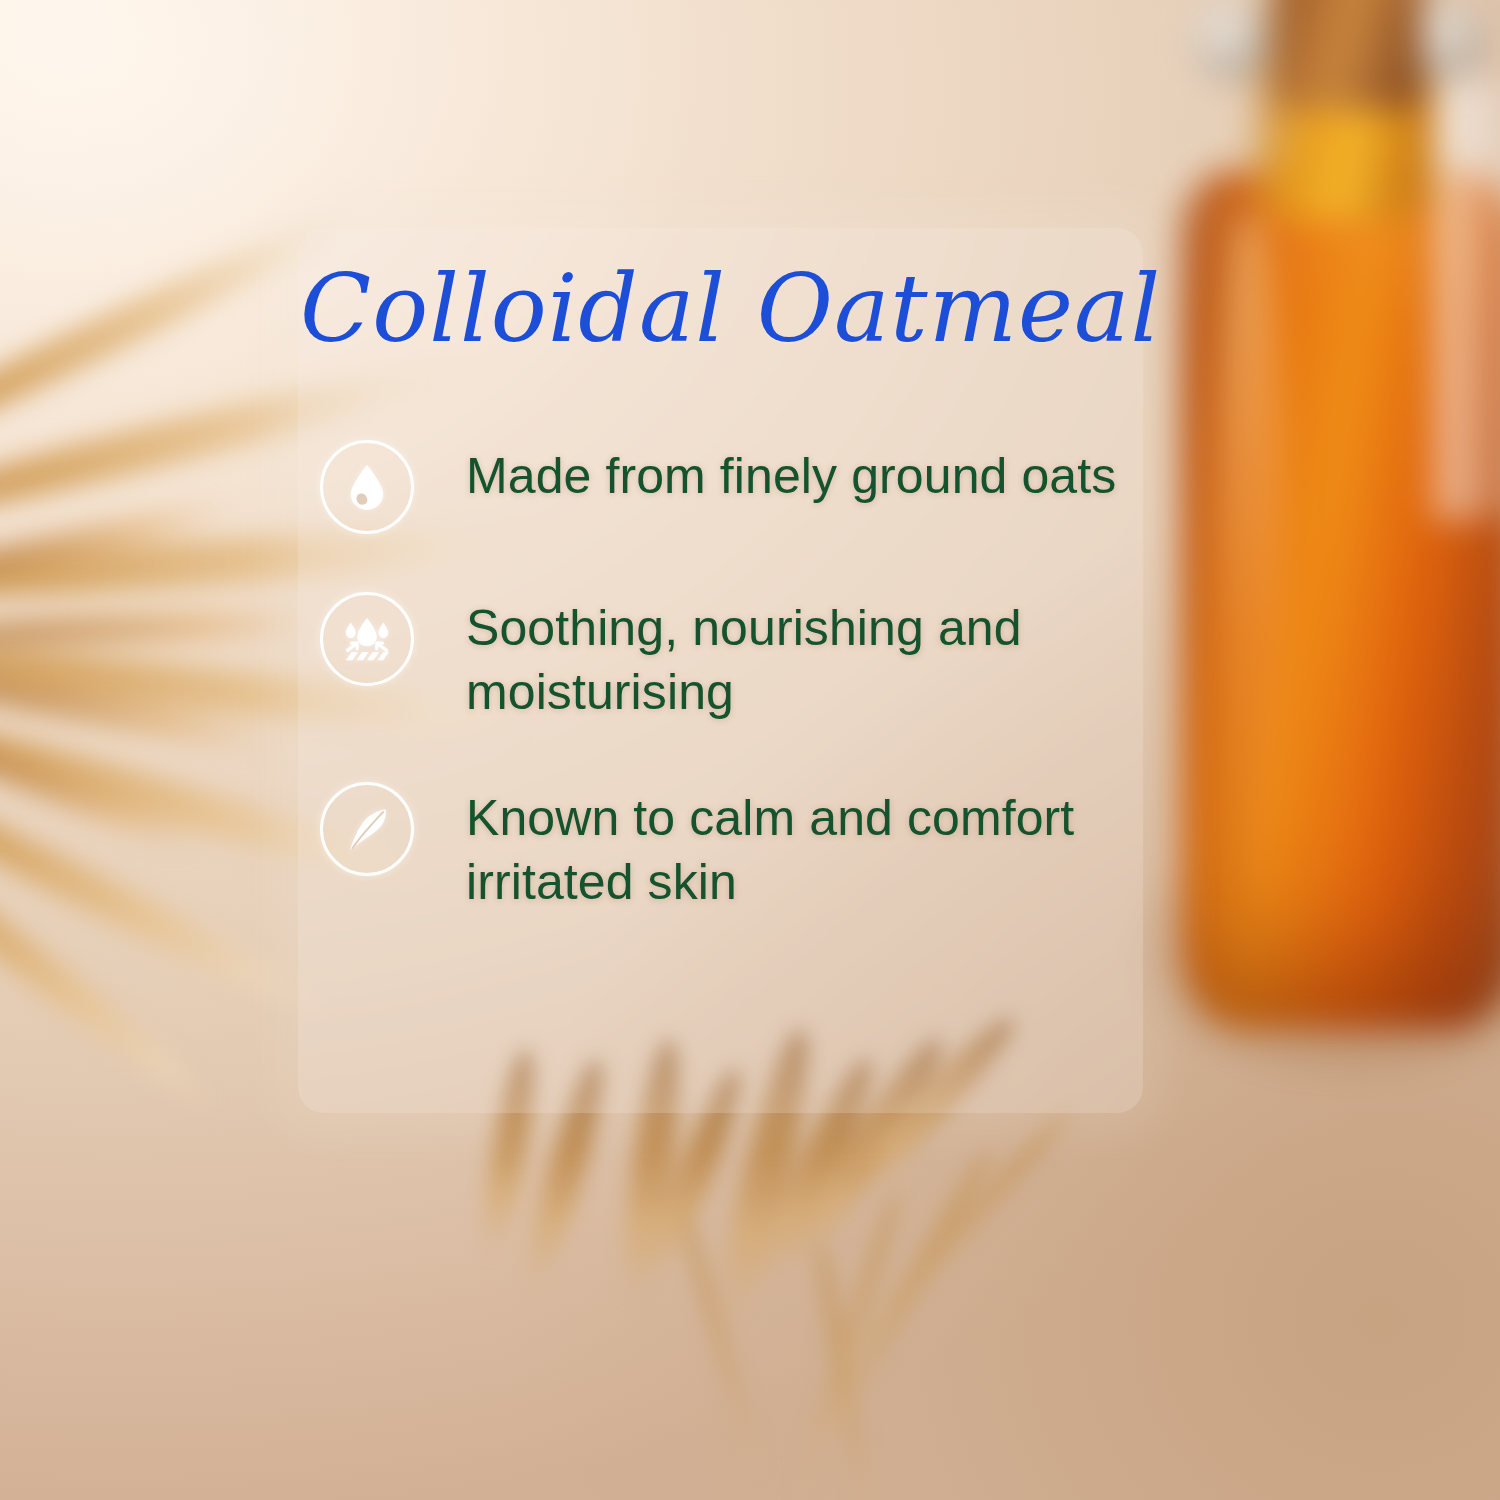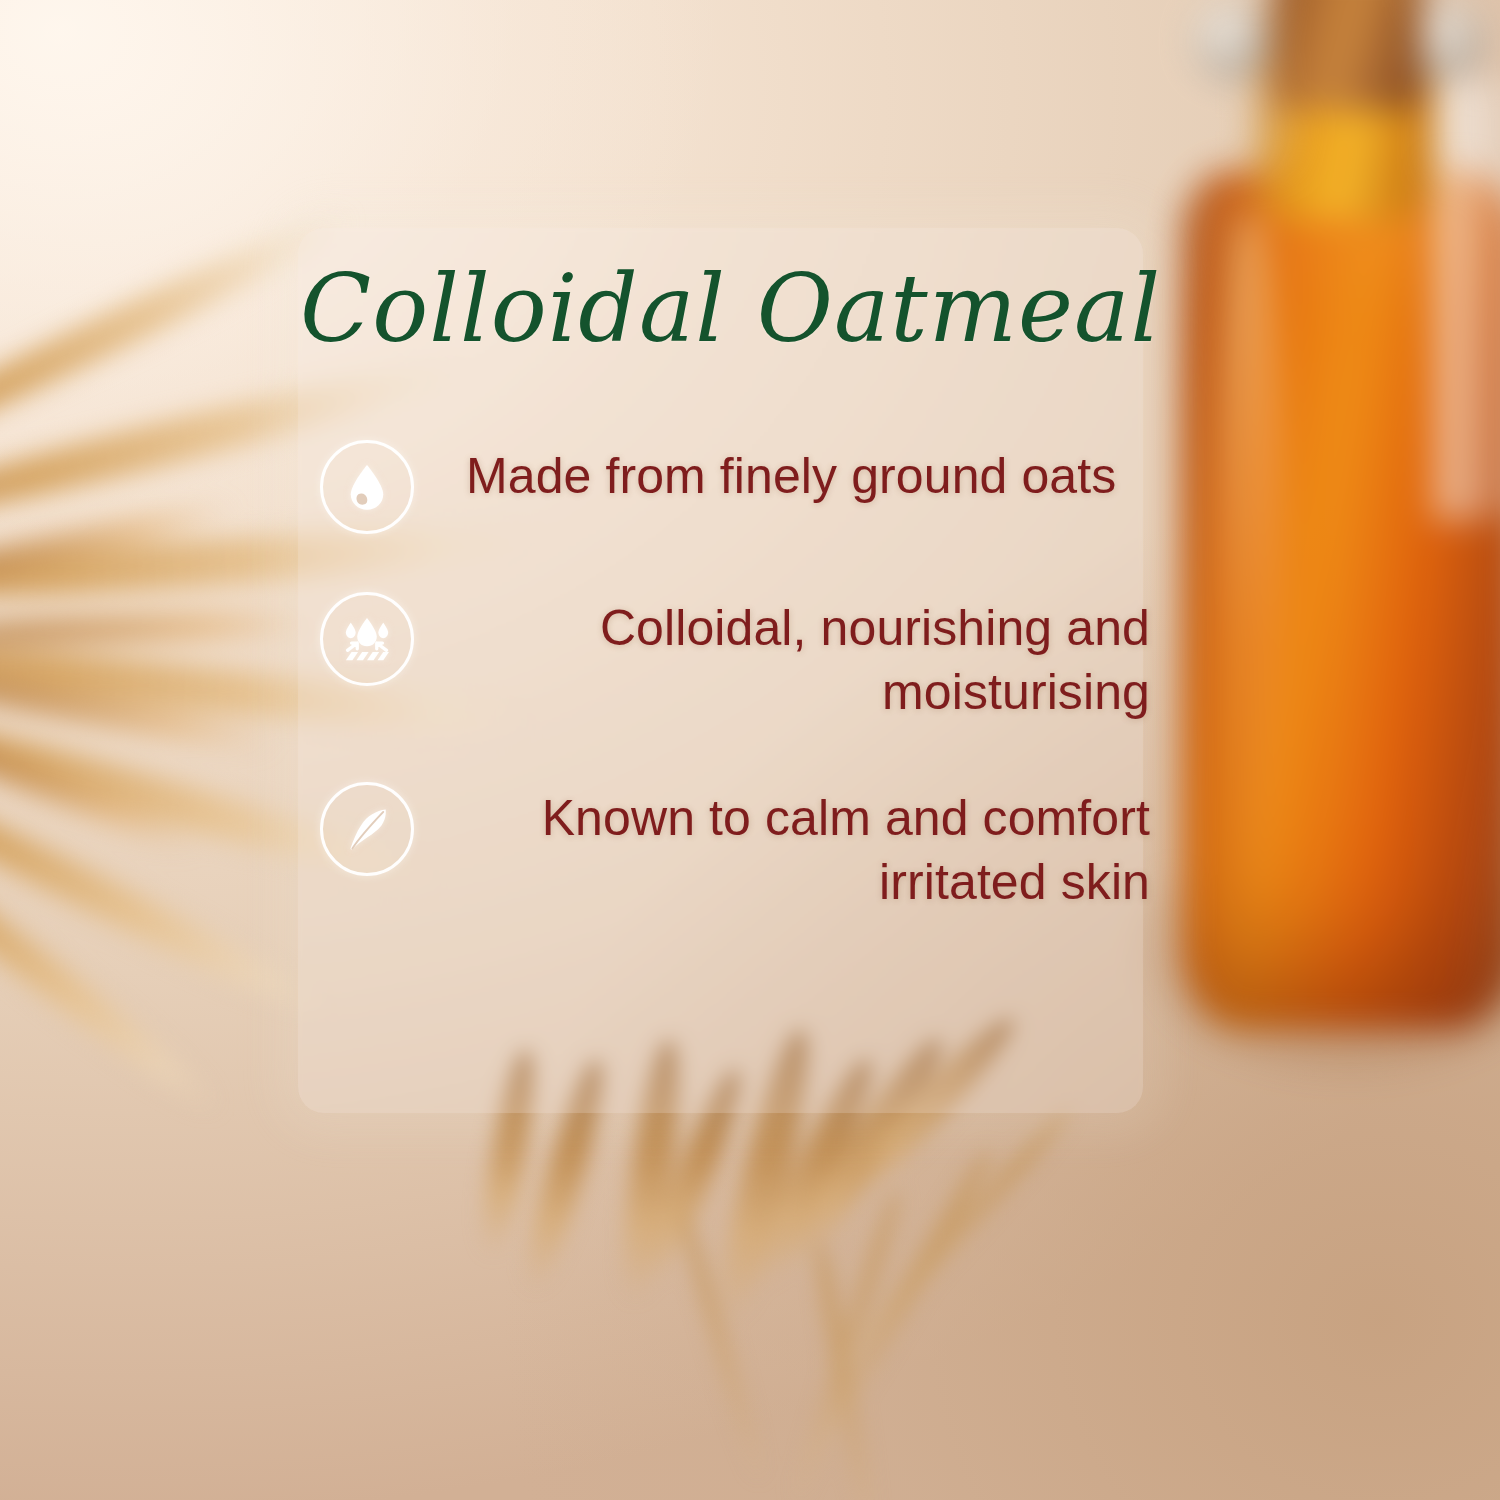--- a/index.html
+++ b/index.html
@@ -198,21 +198,21 @@
     left: 300px;
     top: 262px;
     width: 840px;
     text-align: center;
     font-family: "DejaVu Serif", serif;
     font-style: italic;
     font-weight: 400;
     font-size: 93px;
     line-height: 1.02;
     letter-spacing: 1px;
-    color: #14532d;
+    color: #1d4ed8;
     text-shadow: 0 1px 2px rgba(255,245,235,.35);
     white-space: nowrap;
   }
 
   
   .features {
     position: absolute;
     left: 320px;
     top: 440px;
     width: 830px;
@@ -237,29 +237,28 @@
     box-shadow: 0 0 10px rgba(255,252,248,.45);
   }
   .badge svg {
     width: 52px;
     height: 52px;
     display: block;
     filter: drop-shadow(0 0 3px rgba(255,250,245,.5));
   }
 
   .feature-text {
-    color: #7f1d1d;
+    color: #14532d;
     font-size: 50px;
     line-height: 1.28;
     font-weight: 400;
     letter-spacing: .1px;
     padding-top: 4px;
     text-shadow: 0 1px 6px rgba(150,105,70,.32);
     max-width: 690px;
-    text-align: right;
   }
 </style>
 </head>
 <body>
 
 <div id="stage">
 
   <div class="bg-layer bg-base"></div>
   <div class="bg-layer bg-glow-br"></div>
   <div class="bg-layer bg-glow-tl"></div>
@@ -336,21 +335,21 @@
           <path d="M56 46 L44 37 M44 37 L51 37 M44 37 L44 44" stroke="#ffffff" stroke-width="4" stroke-linecap="round" fill="none"></path>
 
           <g fill="#ffffff">
             <polygon points="6,58 13,48 21,48 14,58"></polygon>
             <polygon points="19,58 26,48 34,48 27,58"></polygon>
             <polygon points="32,58 39,48 47,48 40,58"></polygon>
             <polygon points="45,58 52,48 59,48 52,58"></polygon>
           </g>
         </svg>
       </div>
-      <div class="feature-text">Colloidal, nourishing and moisturising</div>
+      <div class="feature-text">Soothing, nourishing and moisturising</div>
     </div>
 
     <div class="feature">
       <div class="badge">
         <svg viewBox="0 0 64 64" aria-hidden="true">
           <path d="M55 8 C44 9 32 16 25 27 C19 36 15 46 12 55 C11 57 13 58 15 56
                    C24 47 36 41 45 33 C53 26 56 16 55 8 Z" fill="#ffffff"></path>
           <path d="M14 56 C22 44 34 30 52 11" stroke="#e2cdbb" stroke-width="2.4" fill="none" stroke-linecap="round"></path>
         </svg>
       </div>

